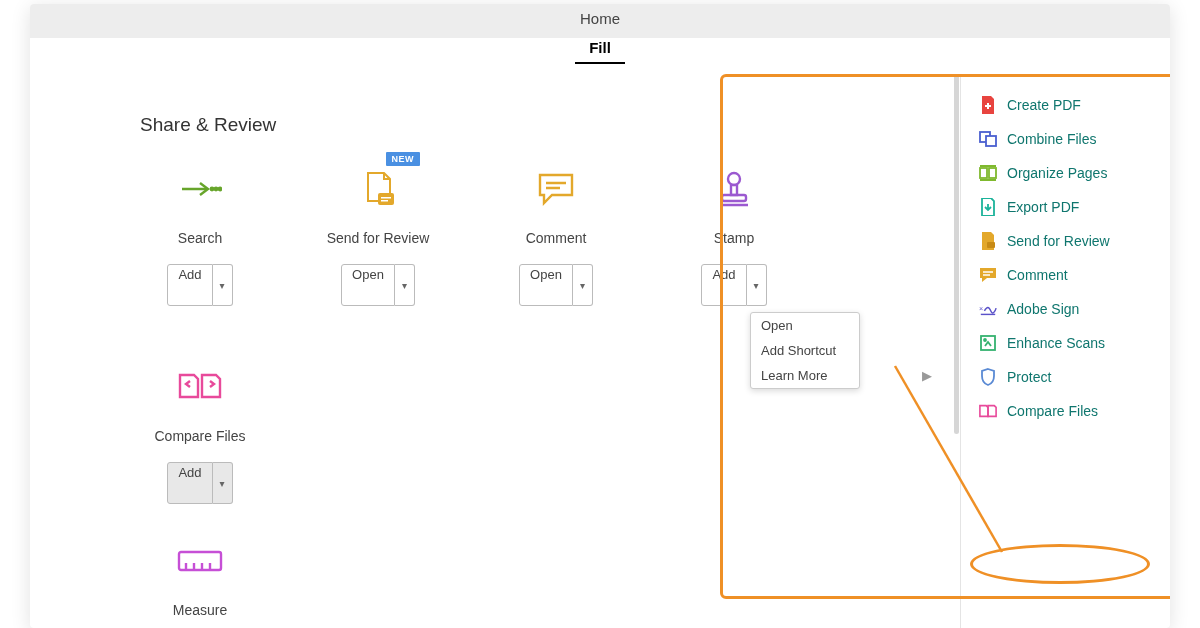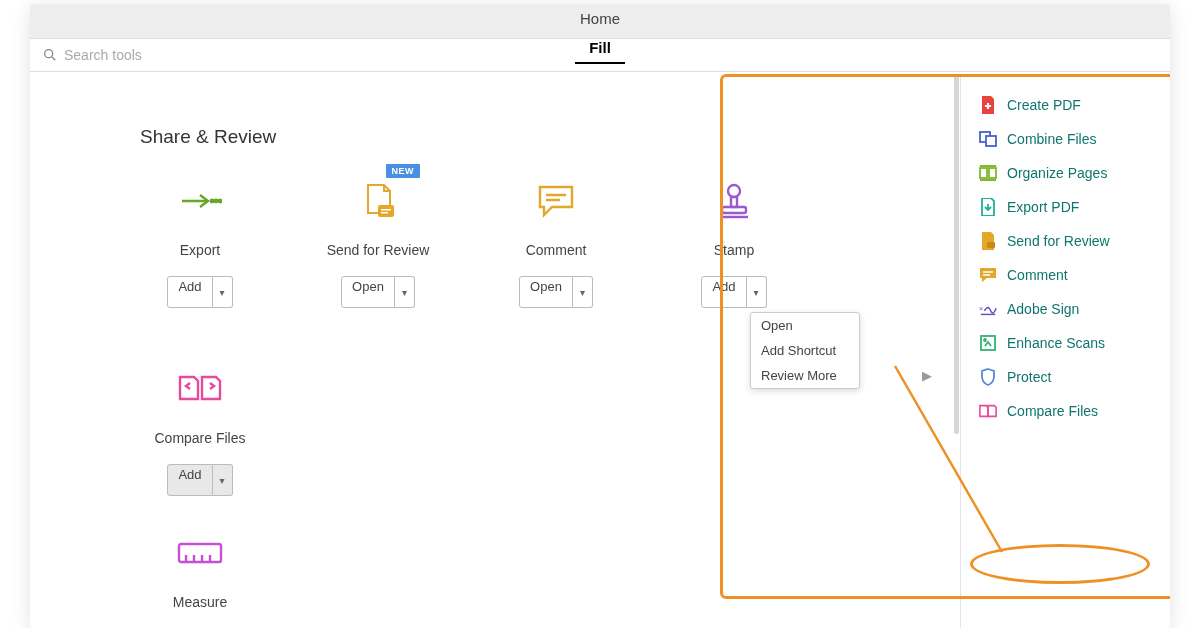--- a/index.html
+++ b/index.html
@@ -14,27 +14,27 @@
   .nav .ico { width:20px; height:20px; margin-left:14px; color:#555; }
 
   
   .searchbar { display:flex; align-items:center; height:34px; border-top:1px solid #ddd; border-bottom:1px solid #ddd; padding:0 12px; }
   .searchbar .mag { color:#888; margin-right:6px; }
   .searchbar input { border:none; outline:none; font-size:14px; width:300px; color:#333; }
   .searchbar input::placeholder { color:#aaa; }
 
   
   .content { position:absolute; top:70px; left:0; right:240px; bottom:0; padding:24px 40px 0 110px; overflow:hidden; }
-  .section-title { font-size:19px; color:#333; margin:28px 0 30px 0; }
+  .section-title { font-size:19px; color:#333; margin:16px 0 30px 0; }
   .grid { display:flex; gap:58px; flex-wrap:wrap; }
   .tool { width:120px; display:flex; flex-direction:column; align-items:center; position:relative; }
   .tool .iconwrap { height:46px; display:flex; align-items:center; justify-content:center; }
   .tool .label { font-size:14px; color:#444; margin-top:18px; text-align:center; white-space:nowrap; }
   .tool .badge-new { position:absolute; top:-14px; right:18px; background:#4a90e2; color:#fff; font-size:9px; font-weight:700; padding:2px 6px; border-radius:1px; letter-spacing:.5px; }
-  .splitbtn { display:flex; margin-top:18px; height:32px; }
+  .splitbtn { display:flex; margin-top:18px; height:42px; }
   .splitbtn .main { border:1px solid #bbb; padding:2px 10px; font-size:13px; color:#444; background:#fff; border-radius:3px 0 0 3px; }
   .splitbtn .caret { border:1px solid #bbb; border-left:none; width:20px; background:#fff; border-radius:0 3px 3px 0; display:flex; align-items:center; justify-content:center; }
   .splitbtn .caret::after { content:"▾"; font-size:10px; color:#666; }
   .splitbtn.pressed .main, .splitbtn.pressed .caret { background:#e8e8e8; }
 
   
   .dropdown { position:absolute; top:308px; left:720px; width:110px; background:#fff; border:1px solid #ccc; border-radius:3px; box-shadow:0 2px 6px rgba(0,0,0,.15); font-size:13px; color:#444; z-index:50; }
   .dropdown .mi { padding:5px 10px; cursor:pointer; }
 
   
@@ -68,44 +68,37 @@
     <svg class="ico" viewBox="0 0 24 24" fill="currentColor">
         <path d="M12 3a5 5 0 0 0-5 5v3l-2 3v1h14v-1l-2-3V8a5 5 0 0 0-5-5zm-2 14a2 2 0 0 0 4 0h-4z"></path>
       </svg>
     <svg class="ico" viewBox="0 0 24 24" fill="none" stroke="#bbb" stroke-width="1.6">
         <circle cx="12" cy="12" r="9"></circle>
         <circle cx="12" cy="10" r="3"></circle>
         <path d="M6 19c1.5-3 10.5-3 12 0"></path>
       </svg>
   </div>
 
-  <div class="searchbar">
-    <svg class="mag" width="16" height="16" viewBox="0 0 24 24" fill="none" stroke="currentColor" stroke-width="2">
-        <circle cx="10" cy="10" r="6"></circle>
-        <line x1="15" y1="15" x2="20" y2="20"></line>
-      </svg>
-    <input type="text" placeholder="Search tools" style="">
-  </div>
 
   <div class="content">
     <div class="section-title">Share &amp; Review</div>
 
     <div class="grid">
 
       <div class="tool">
         <div class="iconwrap">
           <svg width="44" height="24" viewBox="0 0 44 24" fill="none" stroke="#67a52b" stroke-width="2.4">
               <line x1="4" y1="12" x2="28" y2="12"></line>
               <polyline points="22,6 30,12 22,18"></polyline>
               <circle cx="34" cy="12" r="1.2" fill="#67a52b"></circle>
               <circle cx="38" cy="12" r="1.2" fill="#67a52b"></circle>
               <circle cx="42" cy="12" r="1.2" fill="#67a52b"></circle>
             </svg>
         </div>
-        <div class="label">Export</div>
+        <div class="label">Search</div>
         <div class="splitbtn">
             <div class="main">Add</div>
             <div class="caret"></div>
           </div>
       </div>
 
       <div class="tool">
         <div class="badge-new">NEW</div>
         <div class="iconwrap">
           <svg width="40" height="40" viewBox="0 0 40 40">
@@ -192,21 +185,21 @@
       </div>
     </div>
 
     <div style="height:48px"></div>
 
   </div>
 
   <div class="dropdown">
     <div class="mi">Open</div>
     <div class="mi">Add Shortcut</div>
-    <div class="mi">Review More</div>
+    <div class="mi">Learn More</div>
   </div>
 
   <div class="collapse-arrow">▶</div>
 
   <div class="right">
     <div class="item">
         <span class="ic">
           <svg width="16" height="18" viewBox="0 0 16 18" fill="#e8443f">
             <path d="M2 0h9l3 3v15H2z"></path>
             <rect x="5" y="9" width="6" height="2" fill="#fff"></rect>

